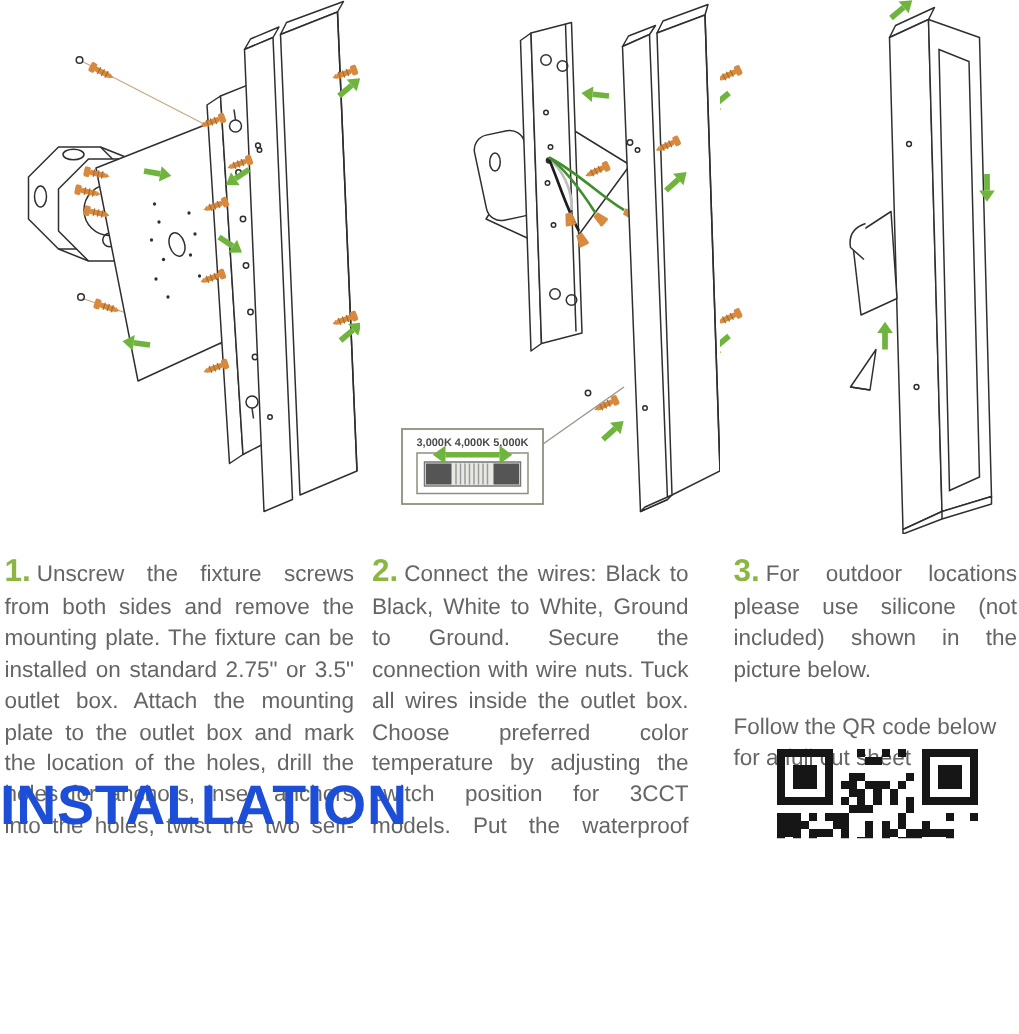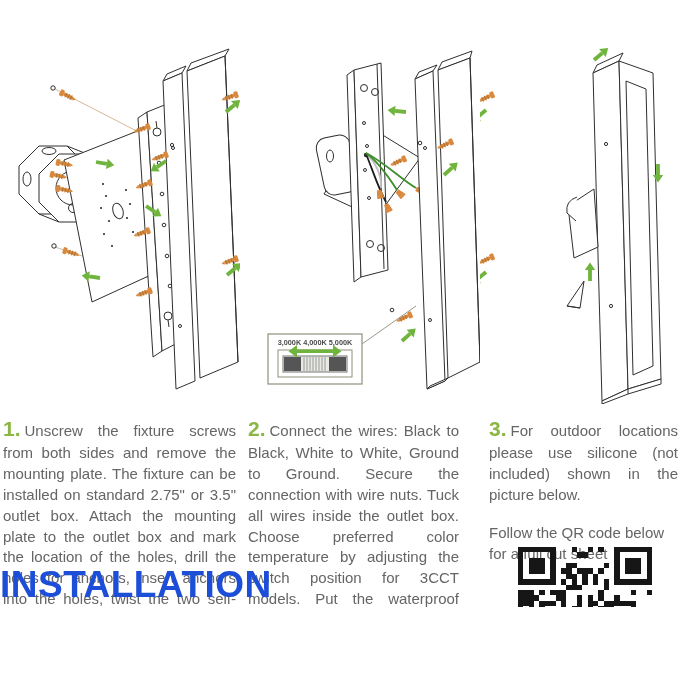--- a/index.html
+++ b/index.html
@@ -1,17 +1,17 @@
 <!DOCTYPE html>
 <html><head>
 <meta charset="utf-8">
 <style>
   html,body{margin:0;padding:0;background:#ffffff;}
   .page{position:relative;width:679px;height:559px;background:#fff;overflow:hidden;
-        font-family:"Liberation Sans", sans-serif;margin-top:48px;}
+        font-family:"Liberation Sans", sans-serif;}
   .diagrams{position:absolute;top:0;left:0;width:679px;height:356px;display:flex;}
   .panel{display:block;}
   .col{position:absolute;top:366px;color:#656565;font-size:15px;line-height:1.39;
        text-align:justify;}
   .col p{margin:0;}
   .col1{left:3px;width:233px;}
   .col2{left:248px;width:211px;}
   .col3{left:489px;width:189px;}
   .stepnum{color:#8CB644;font-weight:bold;font-size:21px;margin-right:4px;}
   .qrnote{margin-top:17px !important;text-align:left;}

